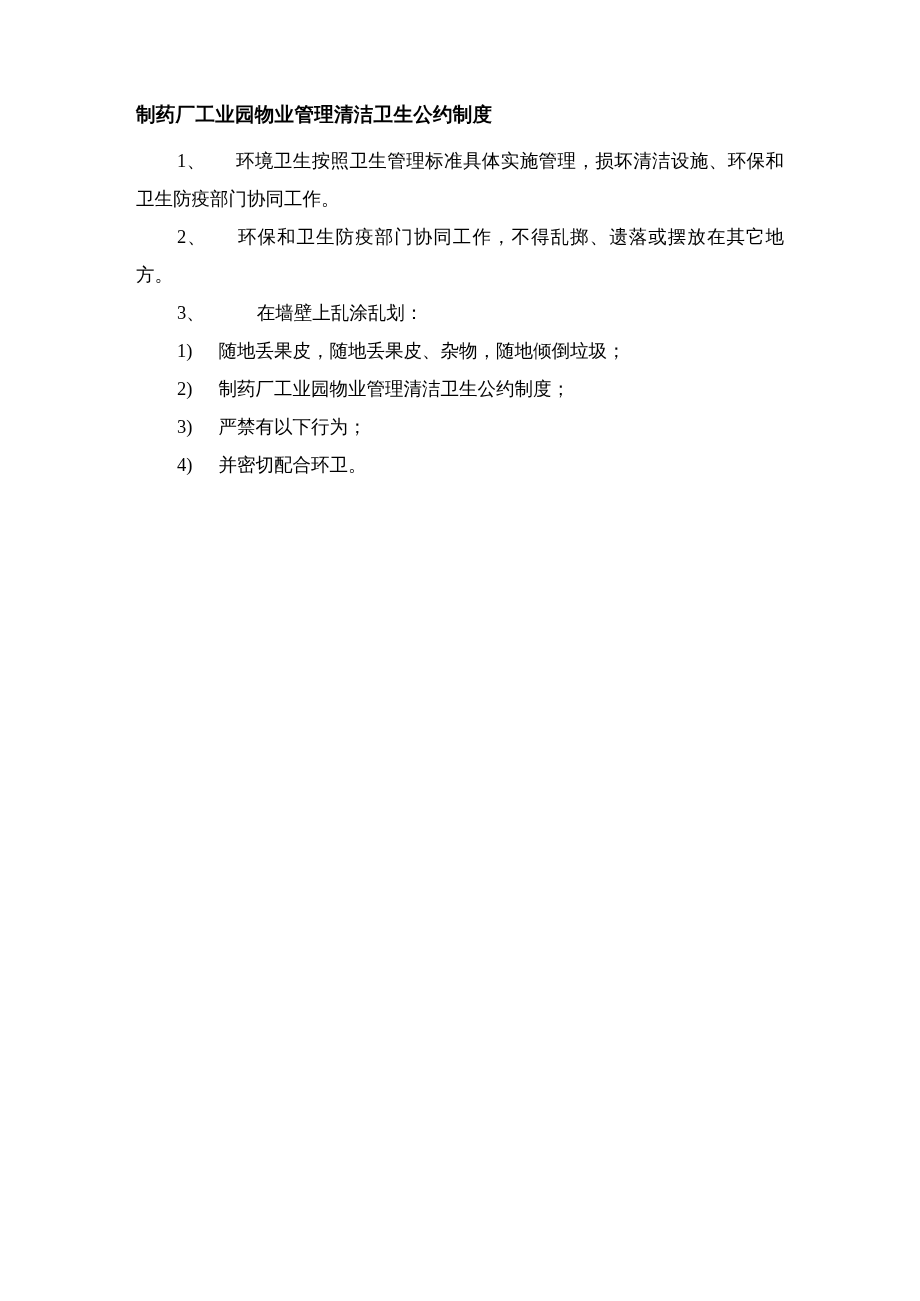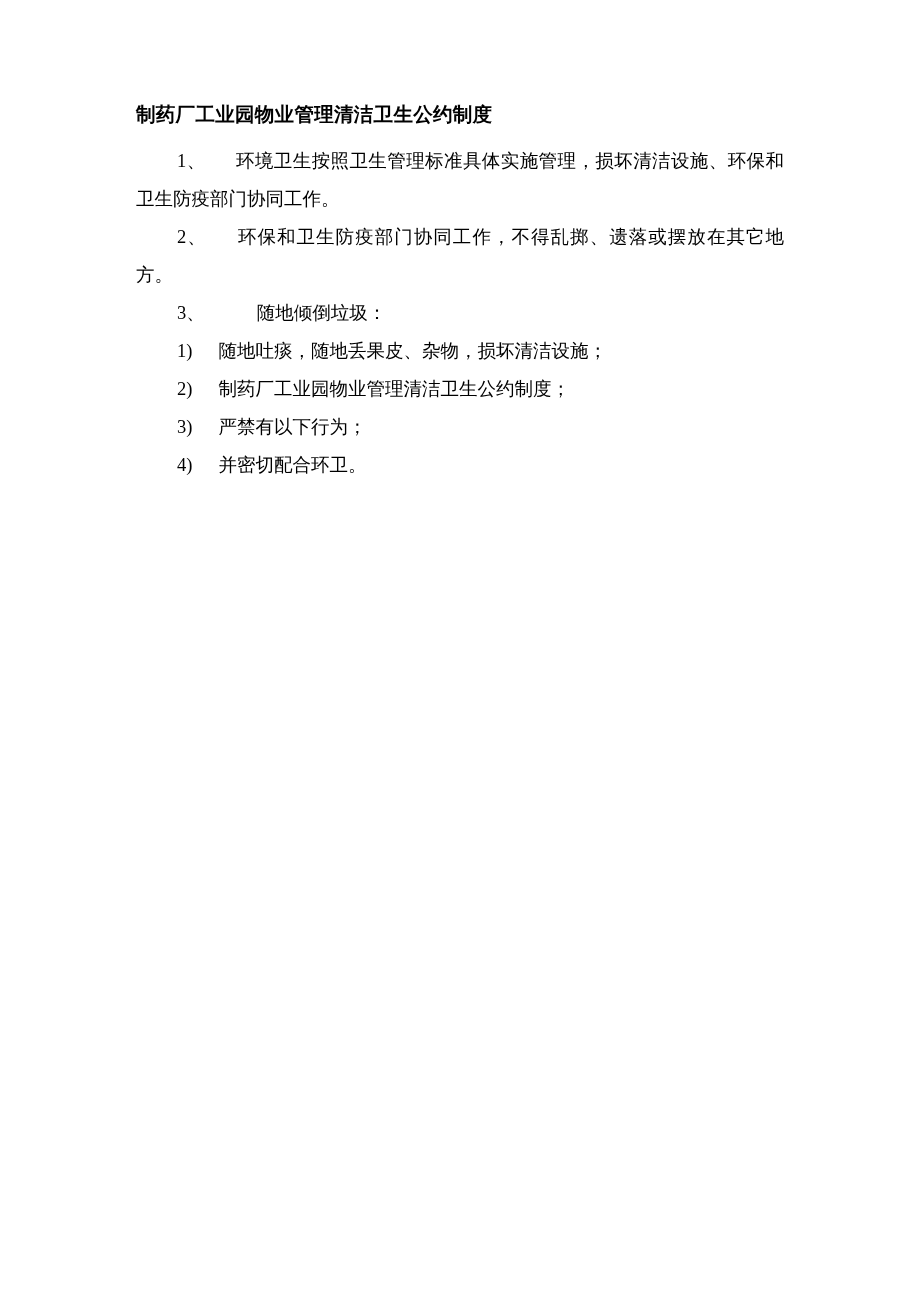--- a/index.html
+++ b/index.html
@@ -68,25 +68,25 @@
 
   <p class="para indent-2">
     <span>1、</span><span class="num-gap"></span><span>环境卫生按照卫生管理标准具体实施管理，损坏清洁设施、环保和卫生防疫部门协同工作。</span>
   </p>
 
   <p class="para indent-2">
     <span>2、</span><span class="num-gap"></span><span>环保和卫生防疫部门协同工作，不得乱掷、遗落或摆放在其它地方。</span>
   </p>
 
   <p class="para indent-2">
-    <span>3、</span><span class="num-gap-wide"></span><span>随地倾倒垃圾：</span>
+    <span>3、</span><span class="num-gap-wide"></span><span>在墙壁上乱涂乱划：</span>
   </p>
 
   <p class="sub-item">
-    <span>1)</span><span class="sub-gap"></span><span>随地吐痰，随地丢果皮、杂物，损坏清洁设施；</span>
+    <span>1)</span><span class="sub-gap"></span><span>随地丢果皮，随地丢果皮、杂物，随地倾倒垃圾；</span>
   </p>
 
   <p class="sub-item">
     <span>2)</span><span class="sub-gap"></span><span>制药厂工业园物业管理清洁卫生公约制度；</span>
   </p>
 
   <p class="sub-item">
     <span>3)</span><span class="sub-gap"></span><span>严禁有以下行为；</span>
   </p>
 

